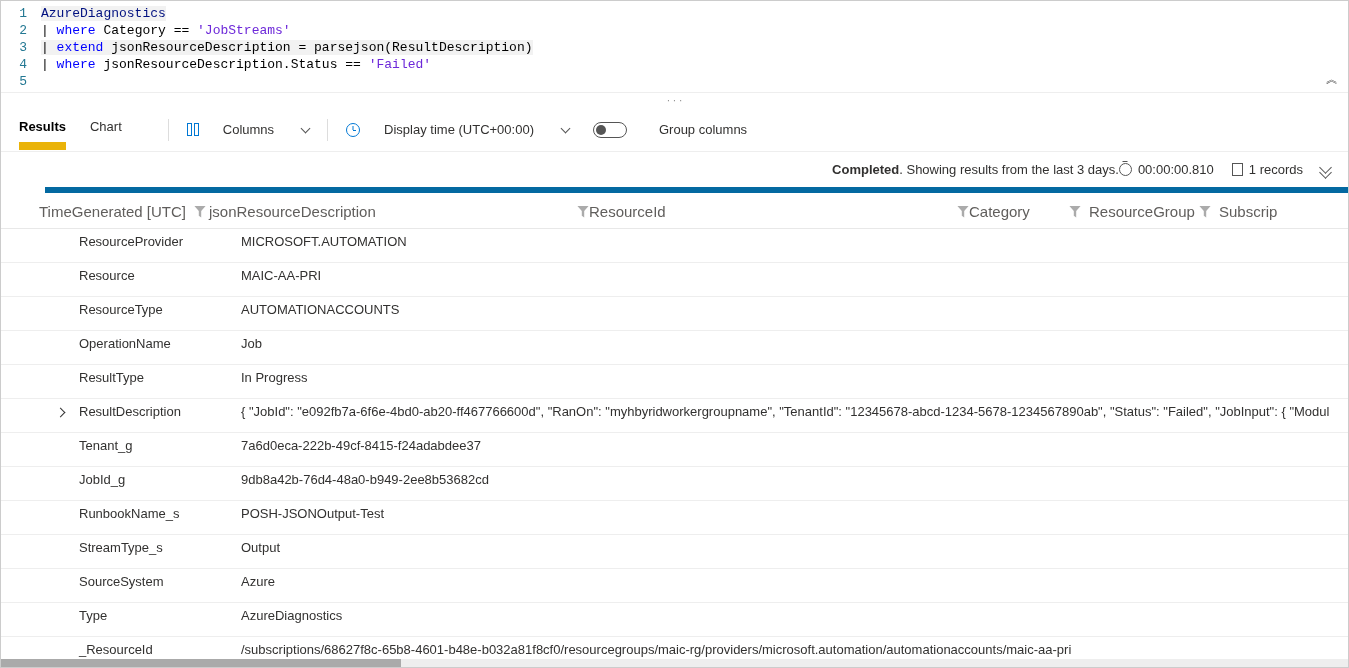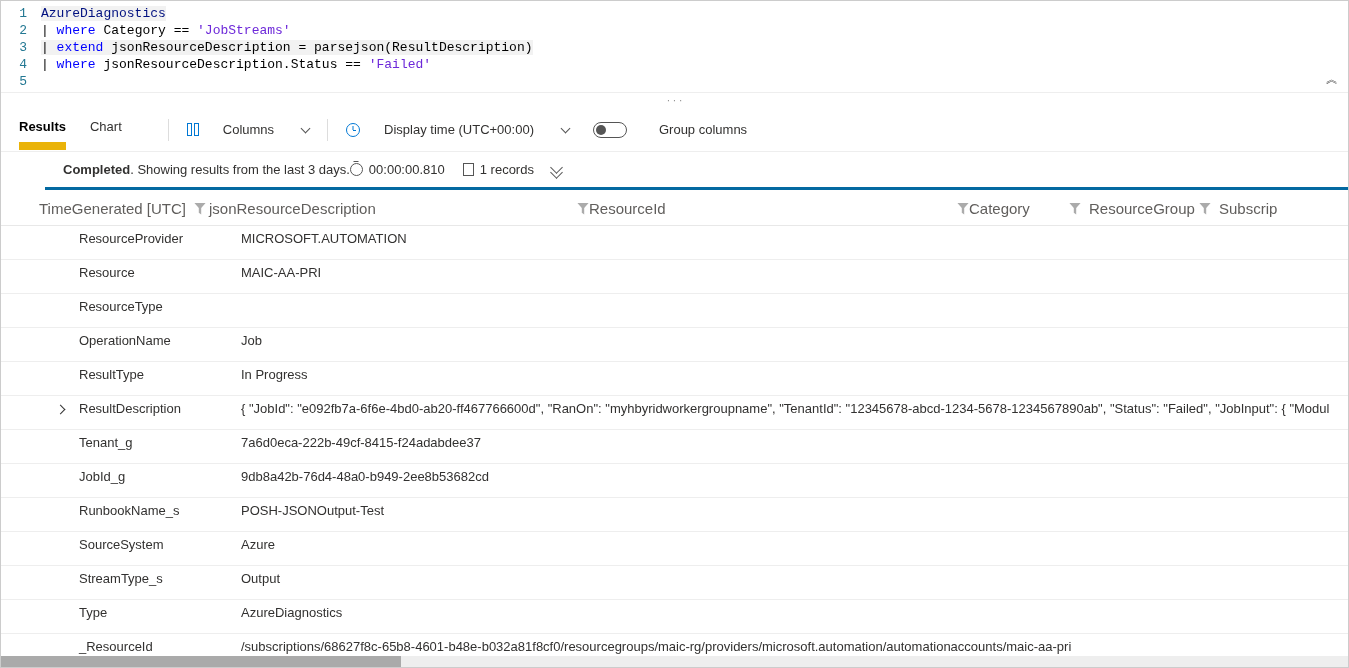--- a/index.html
+++ b/index.html
@@ -66,22 +66,22 @@
   .tb-item { display:flex; align-items:center; gap:24px; color:#323130; cursor:pointer; }
   .chev::after { content:""; display:inline-block; width:6px; height:6px; border-right:1px solid #555; border-bottom:1px solid #555; transform:rotate(45deg); margin-left:4px; margin-bottom:2px;}
   .clock-icon { width:14px; height:14px; border:1.3px solid #0078d4; border-radius:50%; position:relative; }
   .clock-icon::before { content:""; position:absolute; width:1px; height:4px; background:#0078d4; left:50%; top:2px; transform:translateX(-50%);}
   .clock-icon::after { content:""; position:absolute; width:3px; height:1px; background:#0078d4; left:50%; top:50%;}
   .toggle {
     width:34px; height:16px; border:1px solid #555; border-radius:10px; position:relative; cursor:pointer; margin-right:8px;
   }
   .toggle::before{ content:""; position:absolute; width:10px; height:10px; background:#555; border-radius:50%; top:2px; left:2px;}
   .statusbar {
-    display:flex; align-items:center; justify-content:flex-start;
-    padding: 10px 18px; border-bottom:3px solid #0369a1;margin-left:44px;
+    display:flex; align-items:center; justify-content:flex-end;
+    padding: 10px 18px; border-bottom:6px solid #0369a1;margin-left:44px;
   }
   .statusbar .right { display:flex; align-items:center; gap:18px; color:#323130;}
   .stopwatch-icon { width:13px; height:13px; border:1.2px solid #555; border-radius:50%; position:relative;}
   .stopwatch-icon::before{content:""; position:absolute; width:5px; height:1.2px; background:#555; top:-3px; left:50%; transform:translateX(-50%);}
   .doc-icon { width:11px; height:13px; border:1.2px solid #555; position:relative;}
   .table-headers {
     display:flex; align-items:center;
     padding: 10px 18px 8px 38px;
     color:#605e5c; font-size:15px;
     border-bottom:1px solid #e8e8e8;
@@ -241,20 +241,21 @@
         <div class="val">MICROSOFT.AUTOMATION</div>
       </div>
       <div class="row">
         <div class="exp"></div>
         <div class="key">Resource</div>
         <div class="val">MAIC-AA-PRI</div>
       </div>
       <div class="row">
         <div class="exp"></div>
         <div class="key">ResourceType</div>
+        <div class="val">AUTOMATIONACCOUNTS</div>
       </div>
       <div class="row">
         <div class="exp"></div>
         <div class="key">OperationName</div>
         <div class="val">Job</div>
       </div>
       <div class="row">
         <div class="exp"></div>
         <div class="key">ResultType</div>
         <div class="val">In Progress</div>
@@ -274,27 +275,27 @@
         <div class="key">JobId_g</div>
         <div class="val">9db8a42b-76d4-48a0-b949-2ee8b53682cd</div>
       </div>
       <div class="row">
         <div class="exp"></div>
         <div class="key">RunbookName_s</div>
         <div class="val">POSH-JSONOutput-Test</div>
       </div>
       <div class="row">
         <div class="exp"></div>
+        <div class="key">StreamType_s</div>
+        <div class="val">Output</div>
+      </div>
+      <div class="row">
+        <div class="exp"></div>
         <div class="key">SourceSystem</div>
         <div class="val">Azure</div>
-      </div>
-      <div class="row">
-        <div class="exp"></div>
-        <div class="key">StreamType_s</div>
-        <div class="val">Output</div>
       </div>
       <div class="row">
         <div class="exp"></div>
         <div class="key">Type</div>
         <div class="val">AzureDiagnostics</div>
       </div>
       <div class="row">
         <div class="exp"></div>
         <div class="key">_ResourceId</div>
         <div class="val">/subscriptions/68627f8c-65b8-4601-b48e-b032a81f8cf0/resourcegroups/maic-rg/providers/microsoft.automation/automationaccounts/maic-aa-pri</div>

